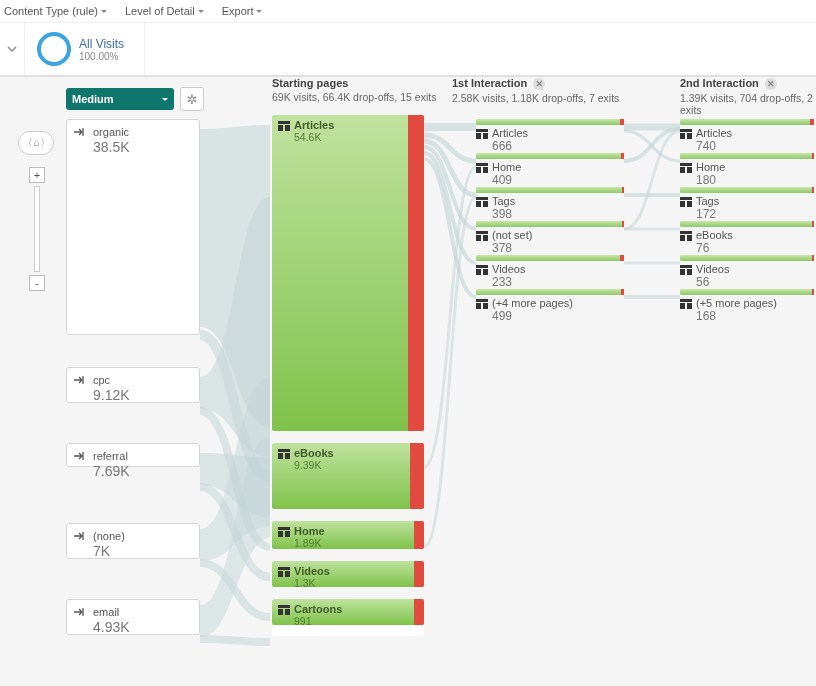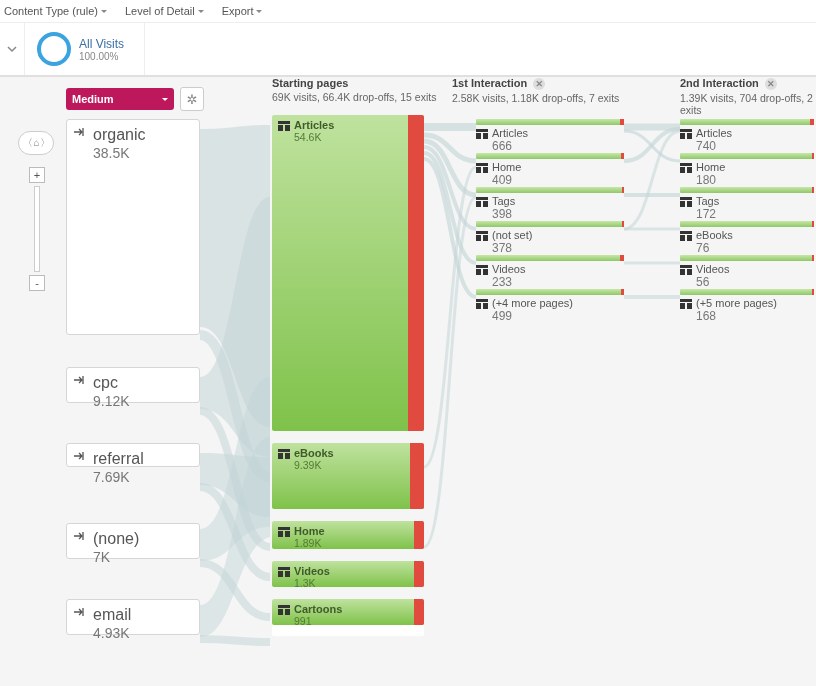--- a/index.html
+++ b/index.html
@@ -18,34 +18,34 @@
   
   .main{position:relative;height:612px;background:#f5f5f5}
   
   .navhome{position:absolute;left:18px;top:54px;width:34px;height:22px;border:1px solid #ccc;border-radius:13px;background:#fff;display:flex;align-items:center;justify-content:center;color:#777;font-size:10px;letter-spacing:-1px}
   .zoom{position:absolute;left:30px;top:90px;width:14px;display:flex;flex-direction:column;align-items:center}
   .zbtn{width:14px;height:14px;border:1px solid #bbb;background:#fff;display:flex;align-items:center;justify-content:center;font-size:11px;color:#555;cursor:pointer}
   .ztrack{width:4px;height:84px;background:#fff;border:1px solid #ccc;margin:3px 0}
   .zhandle{width:14px;height:14px;border:1px solid #bbb;background:#fff;display:flex;align-items:center;justify-content:center;font-size:11px;color:#555;cursor:pointer}
   
   .cols{position:absolute;left:66px;top:10px;right:0;display:flex;align-items:flex-start;gap:0}
-  .dimpill{width:108px;height:22px;background:#be185d;border-radius:3px;color:#fff;display:flex;align-items:center;justify-content:space-between;padding:0 6px;font-size:11px;font-weight:bold;box-sizing:border-box}
+  .dimpill{width:108px;height:22px;background:#0f766e;border-radius:3px;color:#fff;display:flex;align-items:center;justify-content:space-between;padding:0 6px;font-size:11px;font-weight:bold;box-sizing:border-box}
   .dimpill::after{content:"";border:3px solid transparent;border-top-color:#fff;margin-top:3px}
   .gear{width:22px;height:22px;border:1px solid #ccc;background:#fff;border-radius:3px;margin-left:6px;display:flex;align-items:center;justify-content:center;color:#888;font-size:13px;cursor:pointer}
   .colhead{position:absolute;top:0}
   .colhead .ct{font-weight:bold;color:#444;font-size:11px}
   .colhead .cs{color:#666;font-size:10.5px;margin-top:2px}
   .closex{display:inline-block;width:12px;height:12px;border-radius:50%;background:#ddd;color:#888;text-align:center;line-height:12px;font-size:9px;margin-left:6px;cursor:pointer}
   
   svg.flows{position:absolute;left:0;top:0}
   
   .srccol{position:absolute;left:66px;top:42px;width:134px}
   .srcnode{border:1px solid #d6d6d6;background:#fff;border-radius:3px;padding:6px 6px 6px 26px;position:relative;margin-bottom:0;box-sizing:border-box}
   .srcnode .ic{position:absolute;left:6px;top:6px;width:14px;height:14px}
-  .srcnode .nm{color:#555;font-size:16px}
+  .srcnode .nm{color:#555;font-size:11px}
   .srcnode .vl{color:#777;font-size:14px;margin-top:1px}
   
   .stepcol{position:absolute;top:38px}
   .stepnode{position:relative;background:#fff;border-radius:2px}
   .stepnode .bar{position:relative;border-radius:2px;overflow:hidden}
   .stepnode .greenfill{position:absolute;inset:0;background:linear-gradient(180deg,#bfe29e 0%,#7fc24a 100%)}
   .stepnode .rededge{position:absolute;right:0;top:0;bottom:0;background:#e04a3f}
   .stepnode .hdr{position:absolute;left:6px;top:4px;display:flex;align-items:flex-start;gap:4px;color:#3f5b2a}
   .stepnode .hdr .lbl{font-size:11px;font-weight:bold}
   .stepnode .hdr .num{font-size:10.5px;color:#557a35;display:block}

